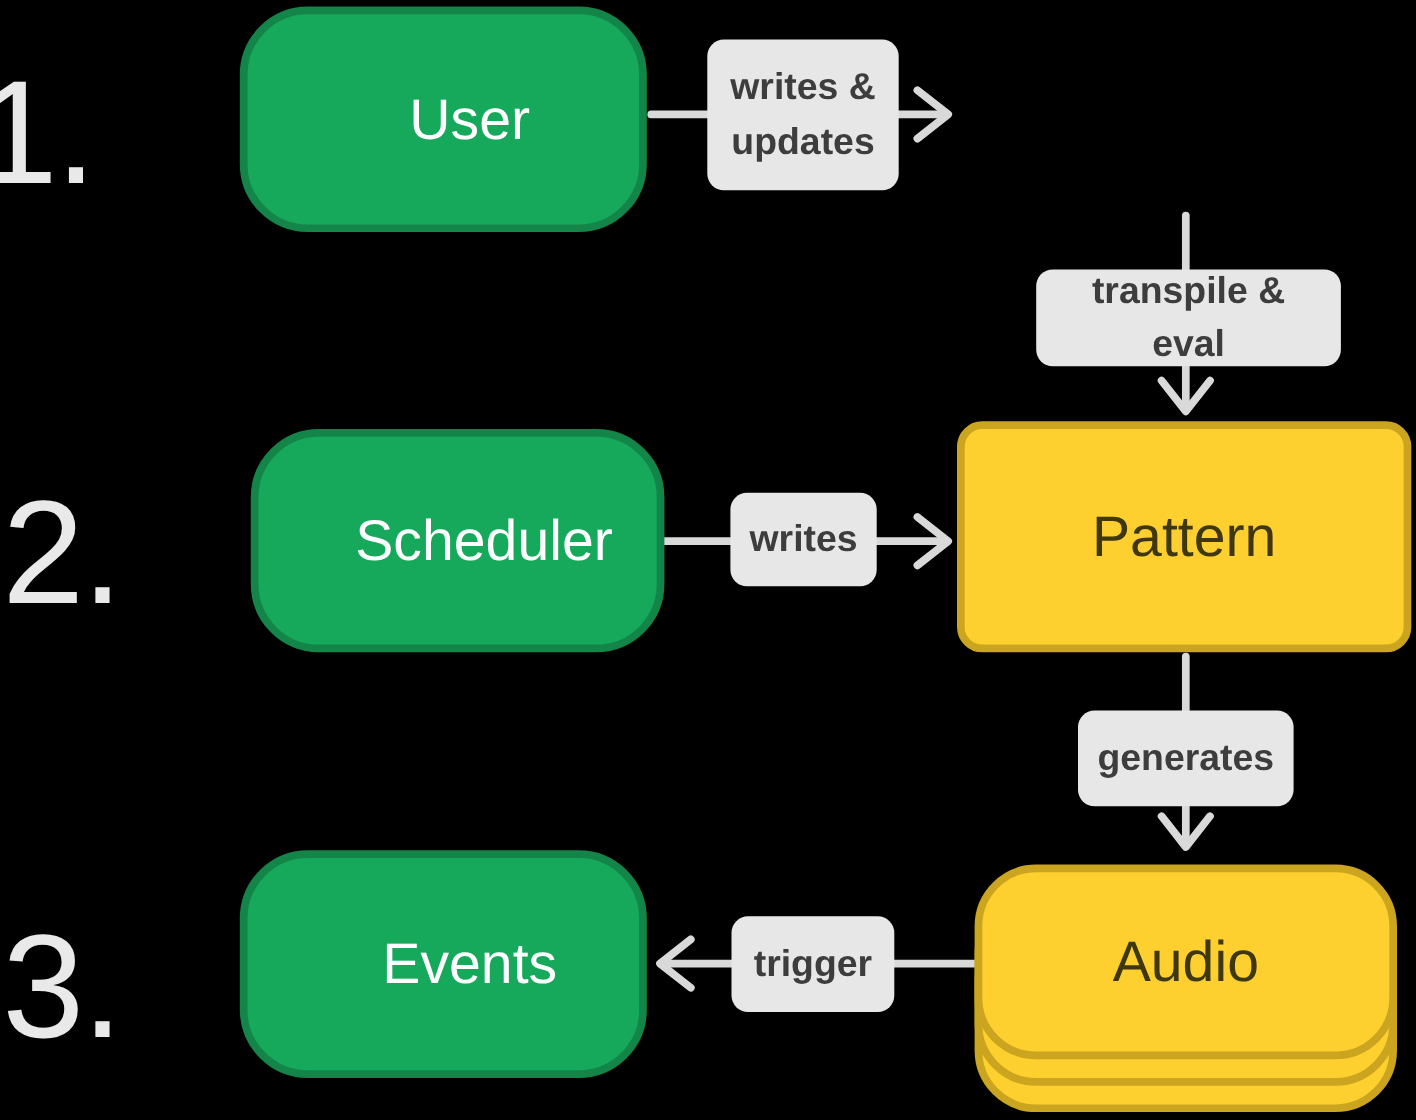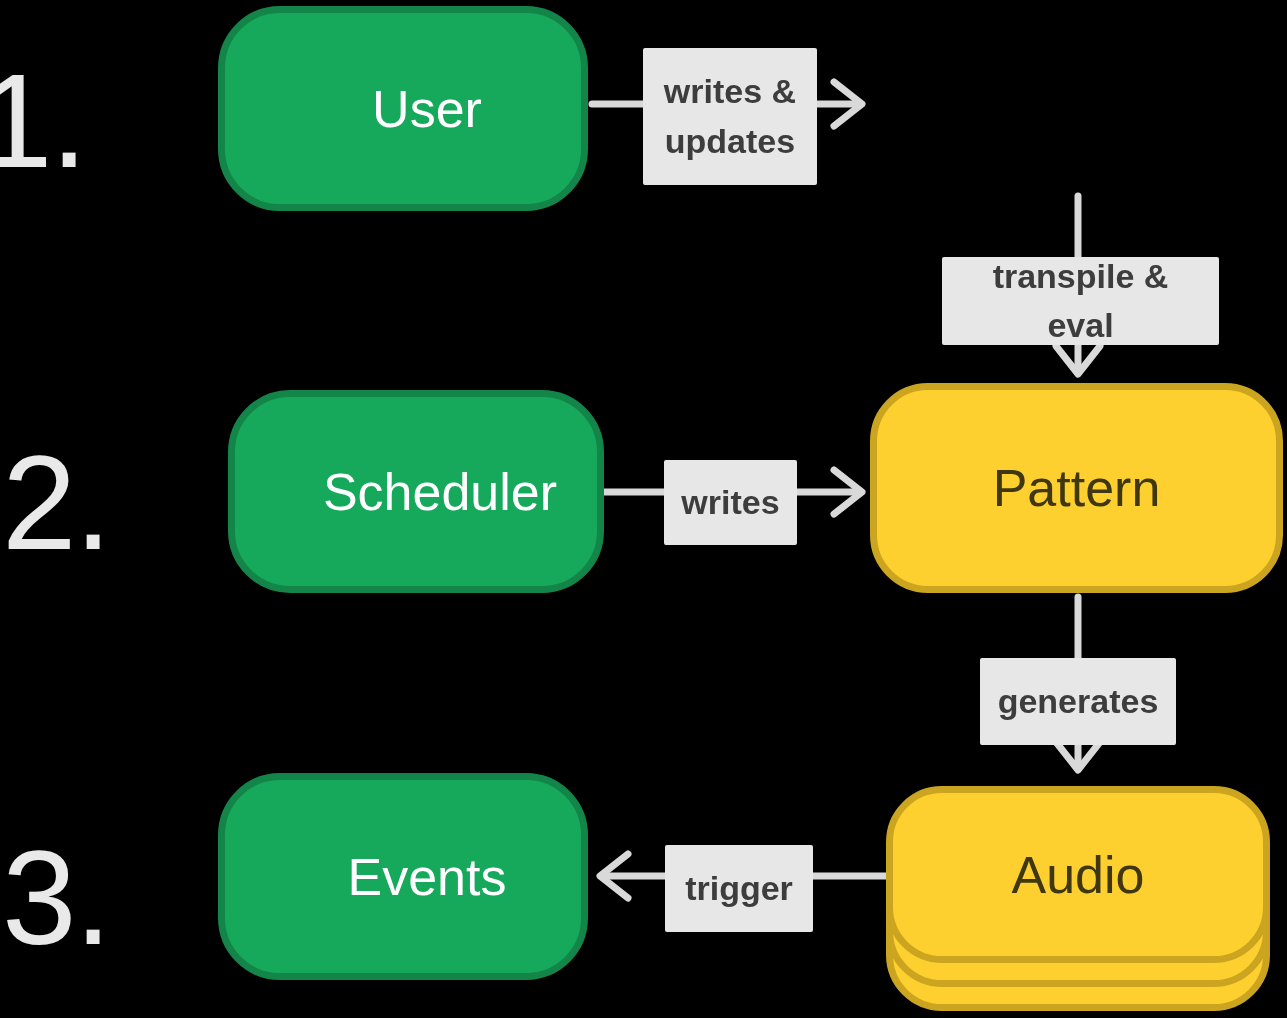--- a/index.html
+++ b/index.html
@@ -76,27 +76,26 @@
   }
   .edge-label {
     position: absolute;
     z-index: 4;
     display: flex;
     align-items: center;
     justify-content: center;
     text-align: center;
     box-sizing: border-box;
     background: var(--label-bg);
-    border-radius: 2px;
+    border-radius: 15px;
     color: var(--label-text);
     font-size: 34px;
     font-weight: 700;
     line-height: 1.45;
     padding: 0 14px;
-    margin-top: 12px;
   }
 </style>
 </head>
 <body>
 
 <div class="canvas">
 
   <svg class="arrows" width="1287" height="1018" viewBox="0 0 1287 1018">
 
     <line x1="592" y1="104" x2="858" y2="104"></line>
@@ -119,21 +118,21 @@
   <div class="step-number" style="left:2px; top:436px;">2.</div>
   <div class="step-number" style="left:2px; top:831px;">3.</div>
 
   <div class="node green" style="left:218px; top:6px; width:370px; height:205px;">
     <span>User</span>
   </div>
 
   <div class="node green" style="left:228px; top:390px; width:376px; height:203px;">
     <span>Scheduler</span>
   </div>
-  <div class="node yellow" style="left:870px; top:383px; width:413px; height:210px;">
+  <div class="node yellow" style="left:870px; top:383px; width:413px; height:210px;border-radius:23px;">
     <span>Pattern</span>
   </div>
 
   <div class="node green" style="left:218px; top:773px; width:370px; height:207px;">
     <span>Events</span>
   </div>
 
   <div>
     <div class="stack-card" style="left:886px; top:834px; width:384px; height:177px; z-index:3;"></div>
     <div class="stack-card" style="left:886px; top:810px; width:384px; height:177px; z-index:3;"></div>

